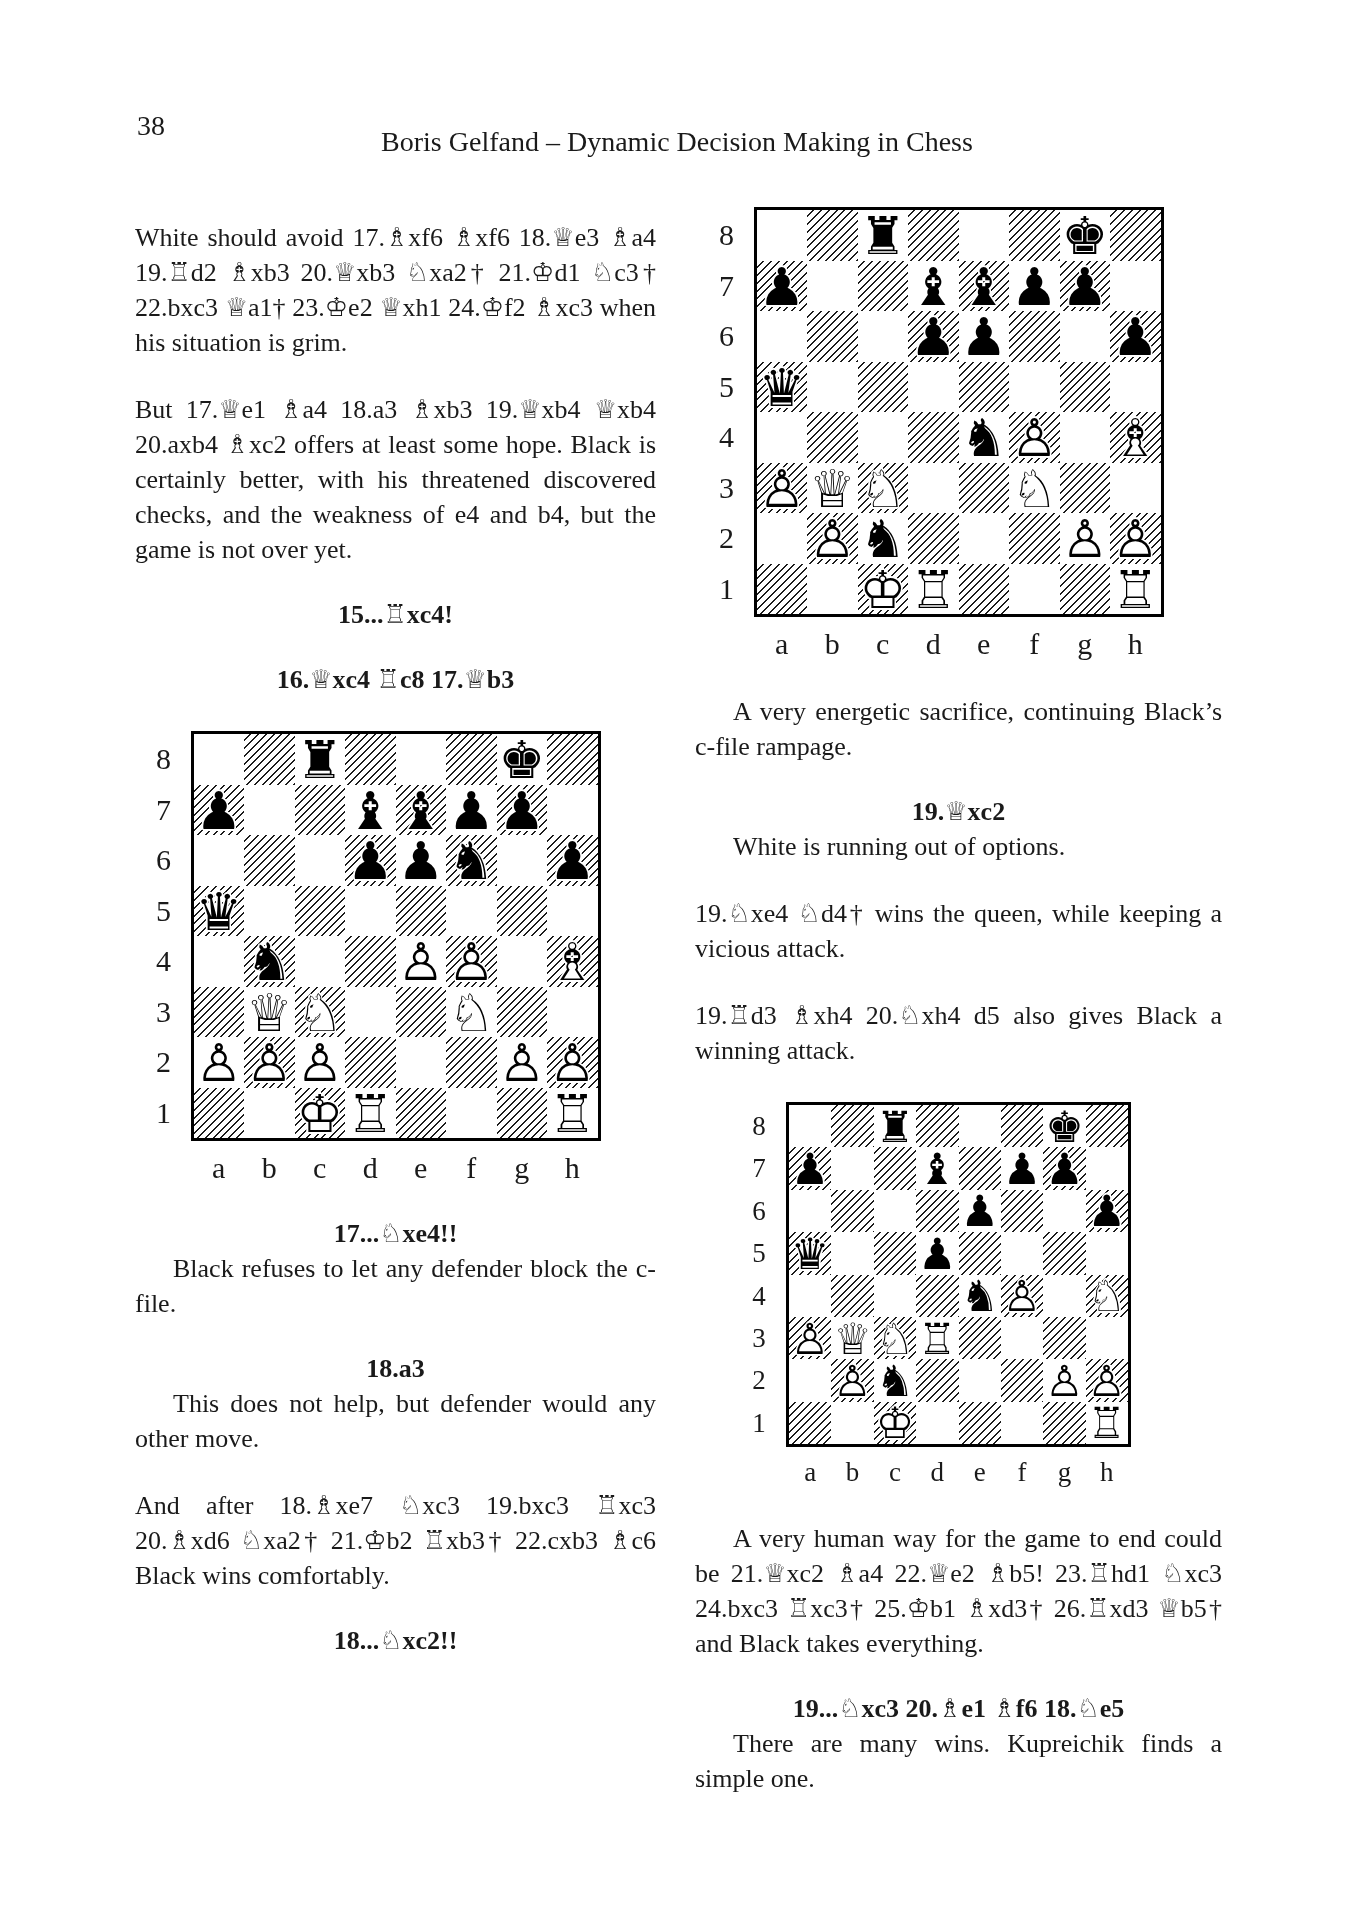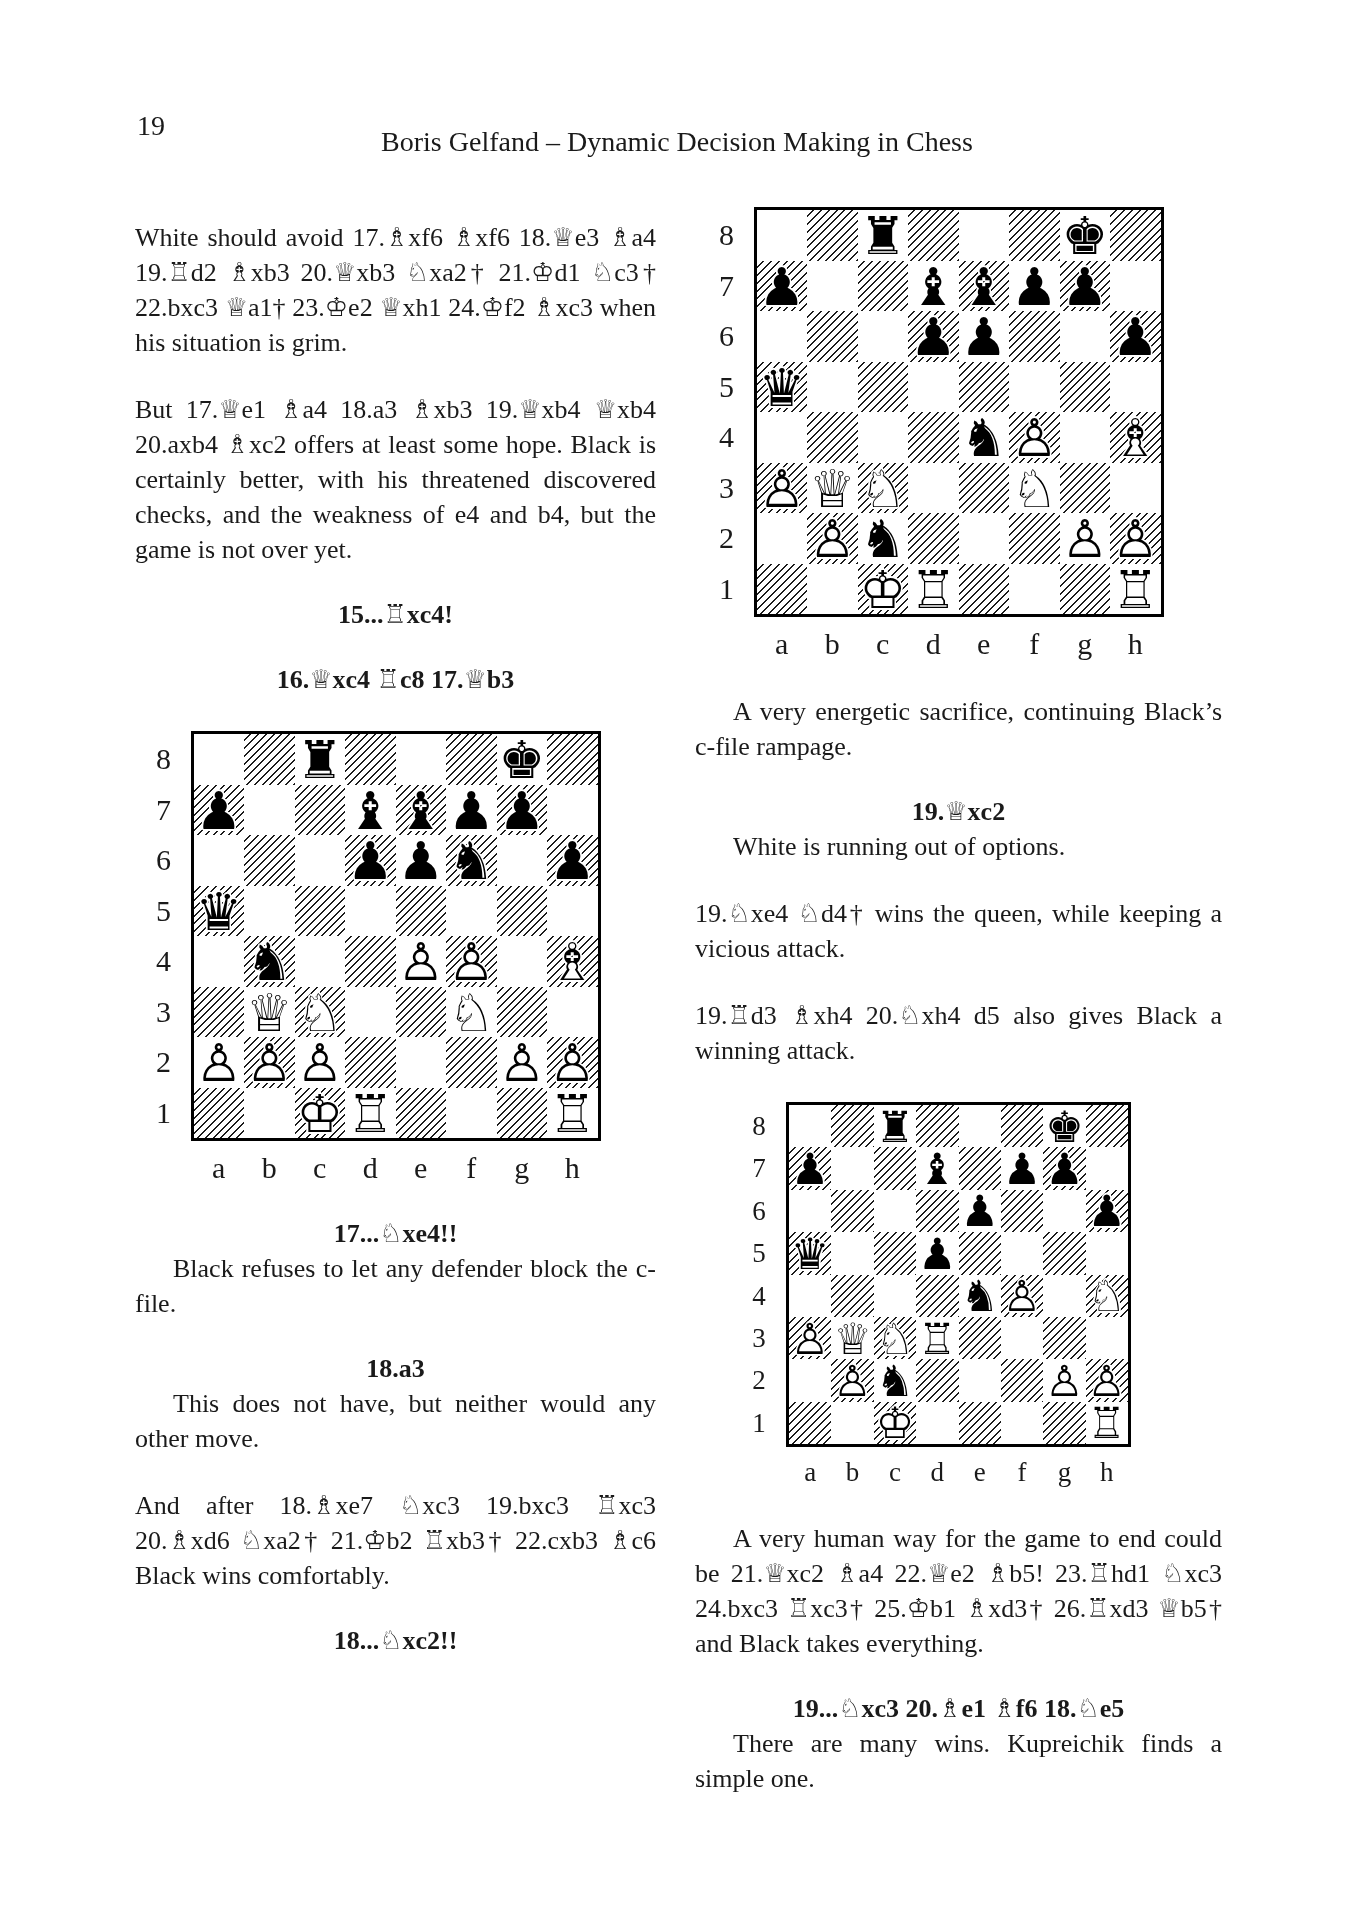--- a/index.html
+++ b/index.html
@@ -74,21 +74,21 @@
   .file-labels {
     display:grid; grid-template-columns:repeat(8,var(--sq));
     padding-left:3px; margin-top:9px;
   }
   .file-labels span { text-align:center; font-size:var(--lbl); line-height:1.2; }
 </style>
 </head>
 <body>
 
 <div class="page">
-  <div class="page-number">19</div>
+  <div class="page-number">38</div>
   <div class="header-title">Boris Gelfand – Dynamic Decision Making in Chess</div>
   <div class="col col-left">
       <p class="para">White should avoid 17.♗xf6 ♗xf6 18.♕e3 ♗a4 19.♖d2 ♗xb3 20.♕xb3 ♘xa2† 21.♔d1 ♘c3† 22.bxc3 ♕a1† 23.♔e2 ♕xh1 24.♔f2 ♗xc3 when his situation is grim.</p>
       <p class="para">But 17.♕e1 ♗a4 18.a3 ♗xb3 19.♕xb4 ♕xb4 20.axb4 ♗xc2 offers at least some hope. Black is certainly better, with his threatened discovered checks, and the weakness of e4 and b4, but the game is not over yet.</p>
       <p class="move">15...♖xc4!</p>
       <p class="move">16.♕xc4 ♖c8 17.♕b3</p>
       <div class="diagram dg-large">
         <div class="rank-labels">
           <span>8</span>
           <span>7</span>
@@ -253,21 +253,21 @@
           <span>d</span>
           <span>e</span>
           <span>f</span>
           <span>g</span>
           <span>h</span>
         </div>
       </div>
       <p class="move">17...♘xe4!!</p>
       <p class="para-indent">Black refuses to let any defender block the c-file.</p>
       <p class="move">18.a3</p>
-      <p class="para-indent">This does not have, but neither would any other move.</p>
+      <p class="para-indent">This does not help, but defender would any other move.</p>
       <p class="para">And after 18.♗xe7 ♘xc3 19.bxc3 ♖xc3 20.♗xd6 ♘xa2† 21.♔b2 ♖xb3† 22.cxb3 ♗c6 Black wins comfortably.</p>
       <p class="move">18...♘xc2!!</p>
     </div>
   <div class="col col-right">
       <div class="diagram dg-large">
         <div class="rank-labels">
           <span>8</span>
           <span>7</span>
           <span>6</span>
           <span>5</span>

